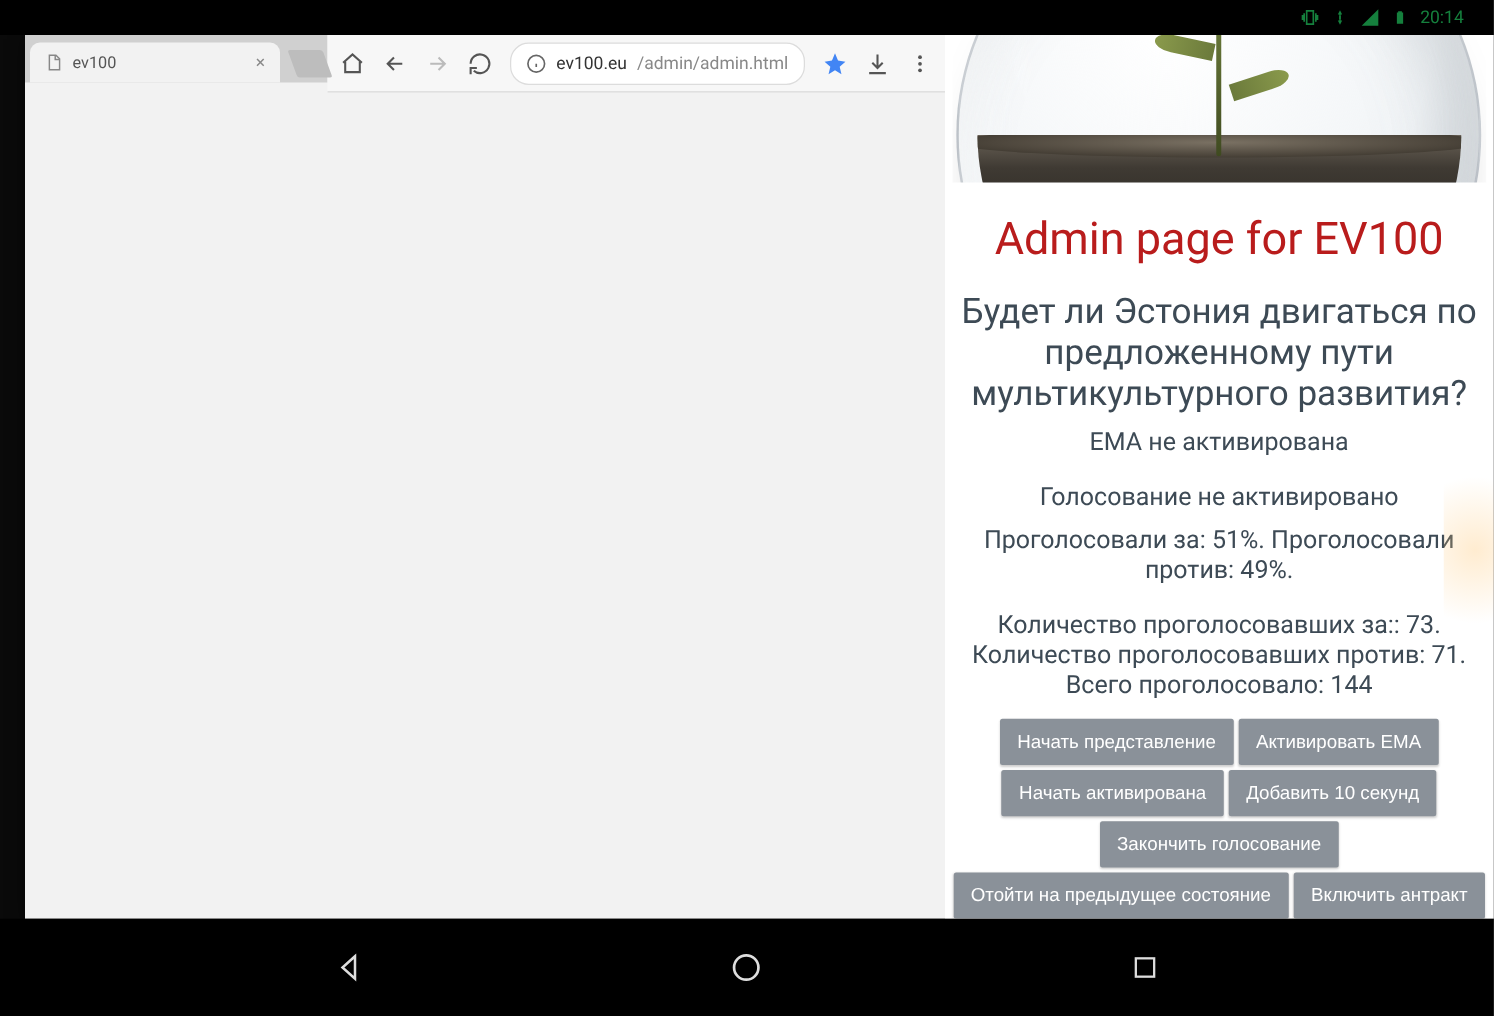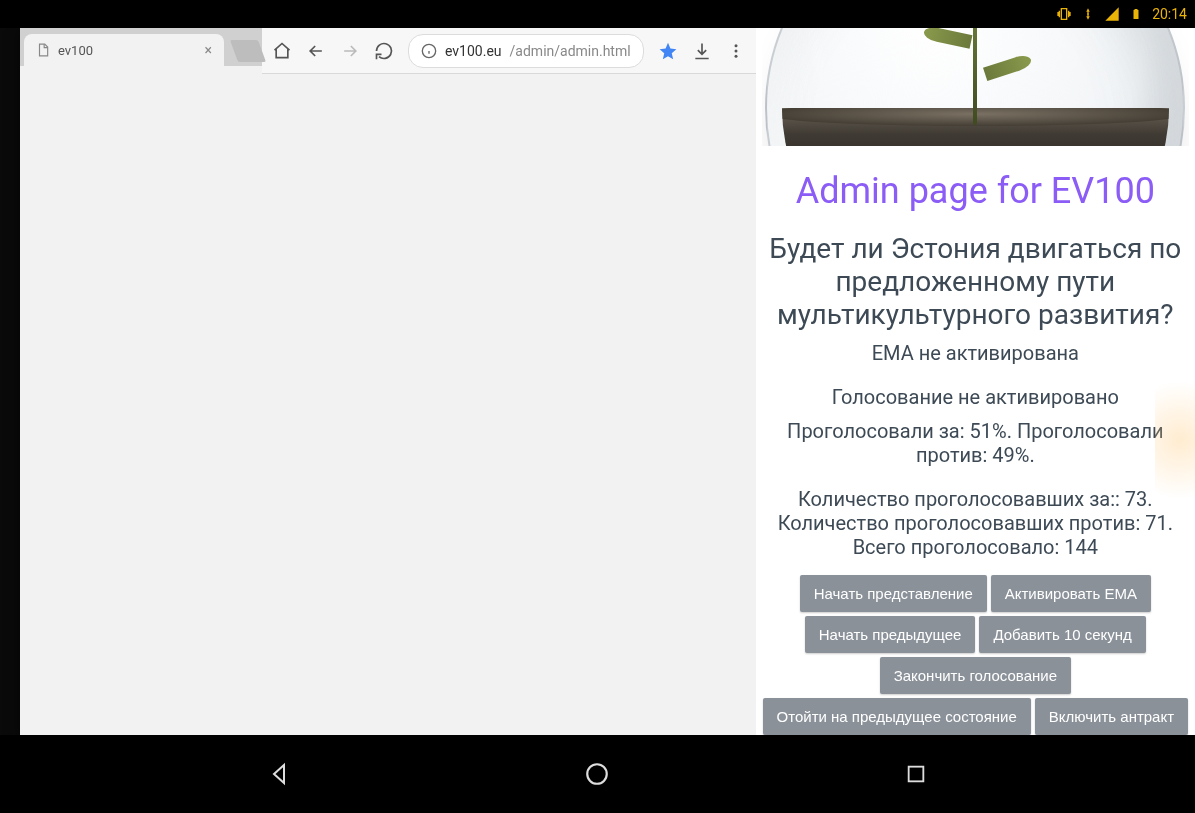--- a/index.html
+++ b/index.html
@@ -2,22 +2,22 @@
 <html><head>
 <meta charset="utf-8">
 <style>
   * { box-sizing: border-box; margin: 0; padding: 0; }
   html, body { width: 1195px; height: 813px; overflow: hidden; font-family: -apple-system, BlinkMacSystemFont, "Segoe UI", Roboto, "Helvetica Neue", Arial, sans-serif; }
   body { background: #0a0a0a; position: relative; }
 
   
   .android-status {
     position: absolute; top: 0; left: 0; right: 0; height: 28px;
-    background: #000; color: #eab308; display: flex; justify-content: flex-end;
-    align-items: center; gap: 8px; padding-right: 8px; font-size: 14px;
+    background: #000; color: #15803d; display: flex; justify-content: flex-end;
+    align-items: center; gap: 8px; padding-right: 24px; font-size: 14px;
     z-index: 50;
   }
   .android-status .tray-icon { width: 16px; height: 16px; display: inline-flex; align-items: center; justify-content: center; }
 
   
   .chrome-window {
     position: absolute;
     top: 28px; left: 20px; right: 0; bottom: 78px;
     background: #f2f2f2;
     box-shadow: 0 2px 12px rgba(0,0,0,.6);
@@ -98,21 +98,21 @@
   }
   .leaf1, .leaf2 {
     position: absolute; width: 48px; height: 14px;
     background: linear-gradient(90deg, #6b7a3b, #8a9a4c);
     border-radius: 0 60% 60% 0 / 0 100% 100% 0;
   }
   .leaf1 { left: 52%; bottom: 58%; transform: rotate(-18deg); }
   .leaf2 { left: 49%; bottom: 64%; transform: rotate(12deg) scaleX(-1); transform-origin: left center; }
 
   h1.page-title {
-    font-size: 36px; font-weight: 400; color: #8b5cf6; margin-top: 24px; 
+    font-size: 36px; font-weight: 400; color: #b91c1c; margin-top: 24px; 
   }
   h2.question {
     font-size: 28px; font-weight: 400; color: #3d4a55; margin-top: 20px; text-align: center;
     width: 100%;
   }
   .status-line { font-size: 20px; color: #3d4a55; margin-top: 10px; text-align: center; }
   .status-line.tight { margin-top: 20px; }
 
   .btn-row {
     display: flex; flex-wrap: wrap; justify-content: center; gap: 4px;
@@ -249,21 +249,21 @@
     <h1 class="page-title">Admin page for EV100</h1>
     <h2 class="question">Будет ли Эстония двигаться по предложенному пути мультикультурного развития?</h2>
     <div class="status-line">ЕМА не активирована</div>
     <div class="status-line tight">Голосование не активировано</div>
     <div class="status-line">Проголосовали за: 51%. Проголосовали против: 49%.</div>
     <div class="status-line tight">Количество проголосовавших за:: 73. Количество проголосовавших против: 71. Всего проголосовало: 144</div>
 
     <div class="btn-row">
       <button class="admin-btn">Начать представление</button>
       <button class="admin-btn">Активировать ЕМА</button>
-      <button class="admin-btn">Начать предыдущее</button>
+      <button class="admin-btn">Начать активирована</button>
       <button class="admin-btn">Добавить 10 секунд</button>
       <button class="admin-btn">Закончить голосование</button>
       <button class="admin-btn">Отойти на предыдущее состояние</button>
       <button class="admin-btn">Включить антракт</button>
     </div>
   </div>
 </div>
 
 <div class="android-nav">
   <span class="nav-btn">

